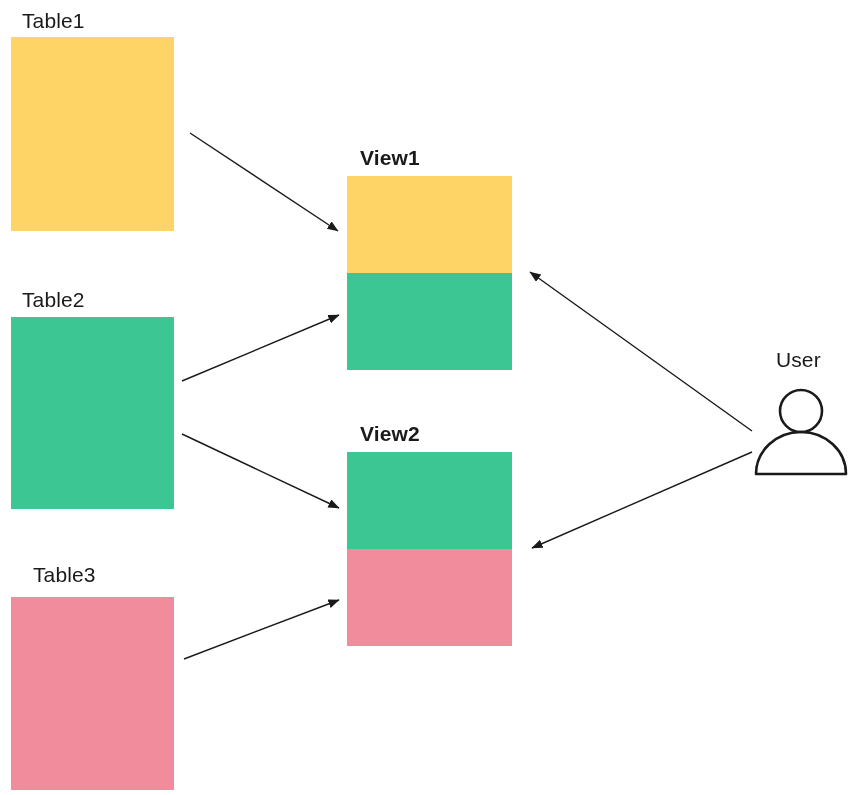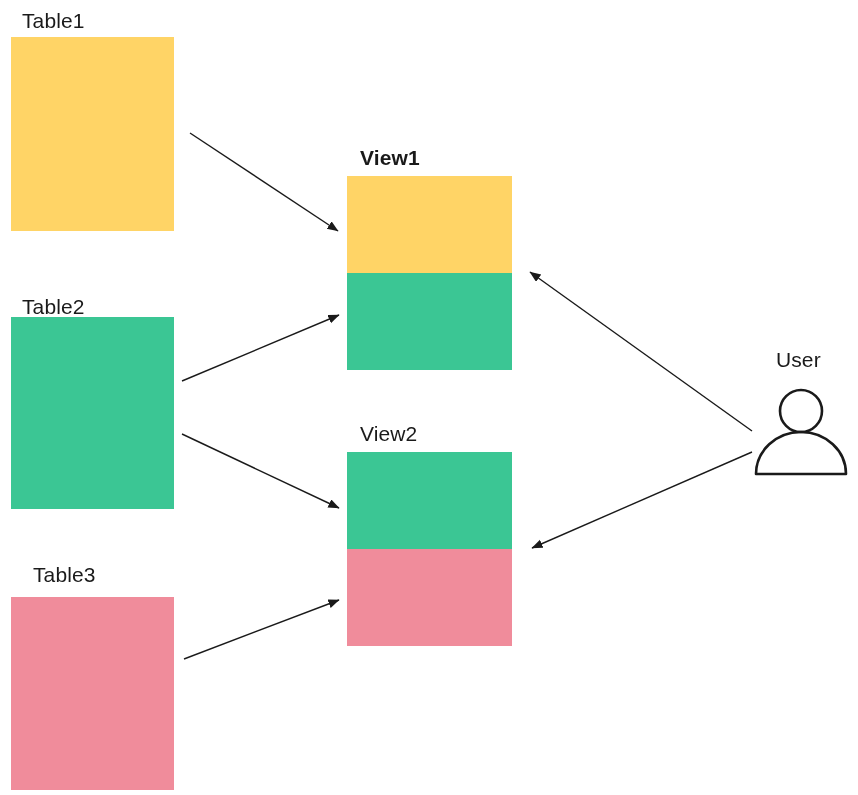--- a/index.html
+++ b/index.html
@@ -71,39 +71,39 @@
         <line x1="752" y1="452" x2="532" y2="548" marker-end="url(#arrowhead)"></line>
       </g>
   </svg>
 
   <div>
     <div class="node-label" style="left:22px; top:8px;">Table1</div>
     <div class="box" style="left:11px; top:37px; width:163px; height:194px; background:#FFD466;"></div>
   </div>
 
   <div>
-    <div class="node-label" style="left:22px; top:294px;">Table2</div>
+    <div class="node-label" style="left:22px; top:287px;">Table2</div>
     <div class="box" style="left:11px; top:317px; width:163px; height:192px; background:#3BC694;"></div>
   </div>
 
   <div>
     <div class="node-label" style="left:33px; top:562px;">Table3</div>
     <div class="box" style="left:11px; top:597px; width:163px; height:193px; background:#F08C9B;"></div>
   </div>
 
   <div>
     <div class="node-label" style="left:360px; top:145px;font-weight:bold;">View1</div>
     <div class="box" style="left:347px; top:176px; width:165px; height:194px; overflow:hidden;">
       <div class="band" style="top:0; height:97px; background:#FFD466;"></div>
       <div class="band" style="top:97px; height:97px; background:#3BC694;"></div>
     </div>
   </div>
 
   <div>
-    <div class="node-label" style="left:360px; top:421px;">View2</div>
+    <div class="node-label" style="left:360px; top:421px;font-weight:bold;">View2</div>
     <div class="box" style="left:347px; top:452px; width:165px; height:194px; overflow:hidden;">
       <div class="band" style="top:0; height:97px; background:#3BC694;"></div>
       <div class="band" style="top:97px; height:97px; background:#F08C9B;"></div>
     </div>
   </div>
 
   <div>
     <div class="node-label" style="left:776px; top:347px;text-align:right;">User</div>
     <svg id="actors" viewBox="0 0 858 795" xmlns="http://www.w3.org/2000/svg">
       <circle cx="801" cy="411" r="21" fill="none" stroke="#1a1a1a" stroke-width="2.6"></circle>

